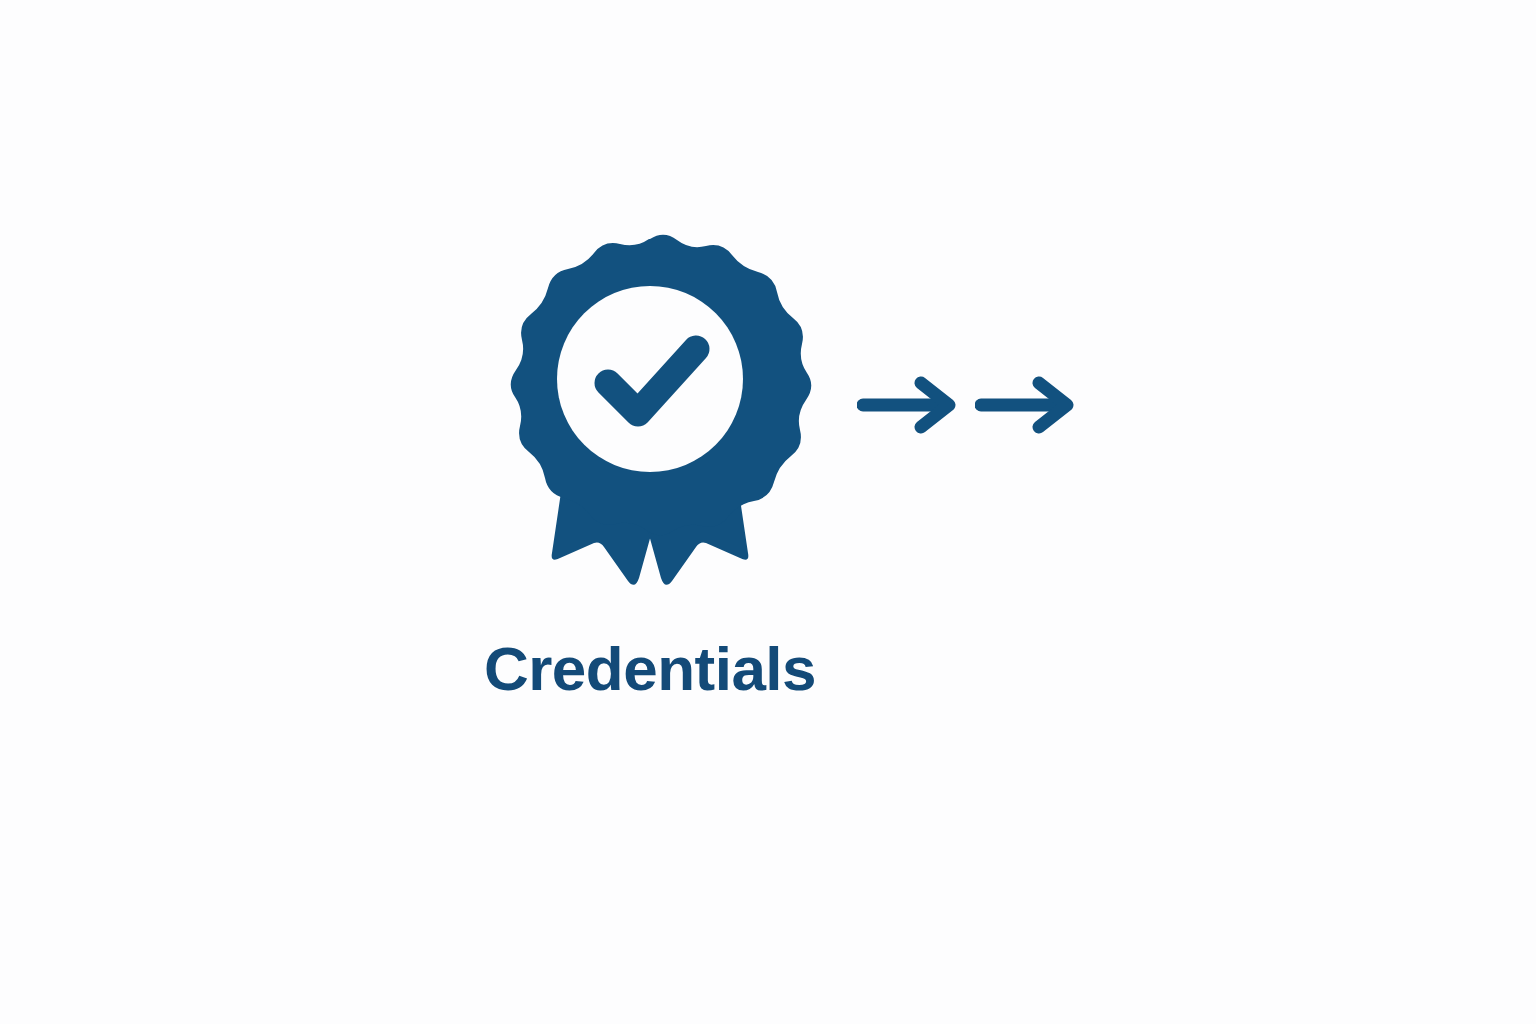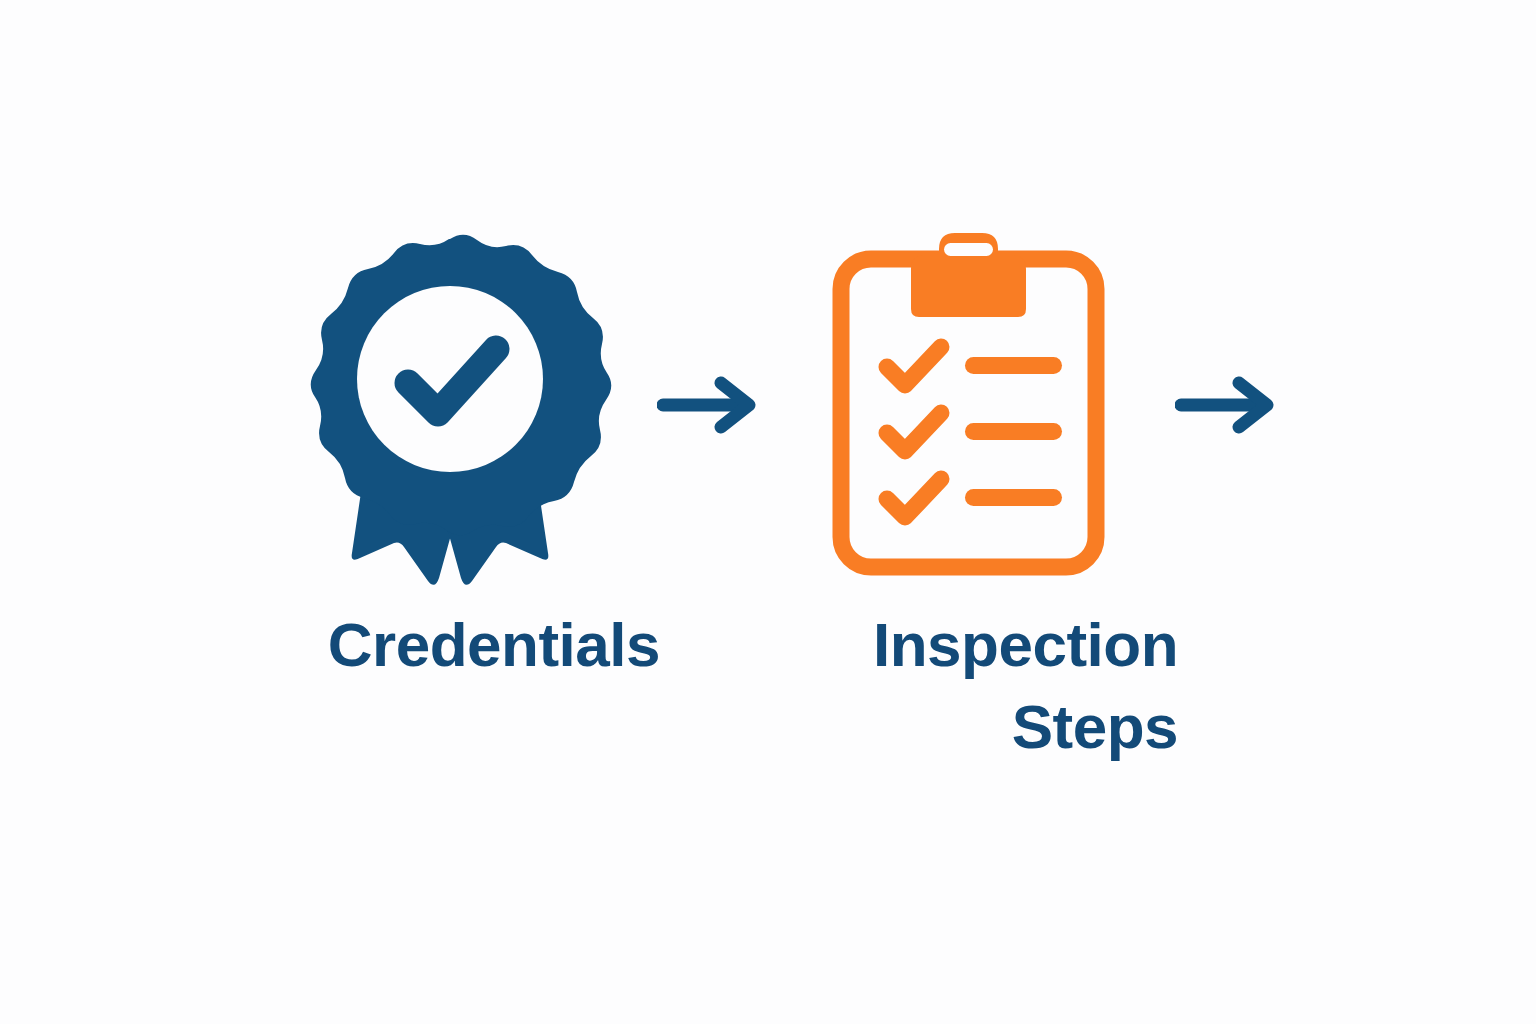--- a/index.html
+++ b/index.html
@@ -48,22 +48,22 @@
     align-items: center;
     justify-content: center;
   }
 
   .icon-box svg {
     display: block;
     overflow: visible;
   }
 
   .stage-label {
-    margin-top: 24px;
-    text-align: right;
+    margin-top: 48px;
+    text-align: center;
     font-family: "Liberation Sans", sans-serif;
     font-weight: bold;
     font-size: 62px;
     line-height: 1.32;
     letter-spacing: -0.5px;
     color: #134a78;
     white-space: pre-line;
     width: 420px;
   }
 
@@ -105,58 +105,20 @@
       <div class="stage-label">Credentials</div>
     </div>
 
     <div class="arrow-box">
       <svg width="104" height="60" viewBox="0 0 104 60">
         <path d="M6 30 L82 30" fill="none" stroke="#12517f" stroke-width="13" stroke-linecap="round"></path>
         <path d="M64 8 L92 30 L64 52" fill="none" stroke="#12517f" stroke-width="13" stroke-linecap="round" stroke-linejoin="round"></path>
       </svg>
     </div>
 
-    <div class="stage">
-      <div class="icon-box">
-        <svg width="275" height="345" viewBox="0 0 275 345">
-
-          <rect x="10" y="26" width="255" height="308" rx="30" ry="30" fill="none" stroke="#f97d24" stroke-width="17"></rect>
-
-          <path fill="#f97d24" d="
-            M 80 36
-            q0 -14 14 -14
-            h14
-            v -6
-            q0 -16 16 -16
-            h27
-            q16 0 16 16
-            v 6
-            h14
-            q14 0 14 14
-            v 40
-            q0 8 -8 8
-            h -99
-            q -8 0 -8 -8
-            z"></path>
-
-          <rect x="113" y="10" width="49" height="13" rx="6.5" ry="6.5" fill="#fdfdfe"></rect>
-
-          <path d="M56 134 L74 152 L110 114" fill="none" stroke="#f97d24" stroke-width="17" stroke-linecap="round" stroke-linejoin="round"></path>
-          <rect x="134" y="124" width="97" height="17" rx="8.5" ry="8.5" fill="#f97d24"></rect>
-
-          <path d="M56 200 L74 218 L110 180" fill="none" stroke="#f97d24" stroke-width="17" stroke-linecap="round" stroke-linejoin="round"></path>
-          <rect x="134" y="190" width="97" height="17" rx="8.5" ry="8.5" fill="#f97d24"></rect>
-
-          <path d="M56 266 L74 284 L110 246" fill="none" stroke="#f97d24" stroke-width="17" stroke-linecap="round" stroke-linejoin="round"></path>
-          <rect x="134" y="256" width="97" height="17" rx="8.5" ry="8.5" fill="#f97d24"></rect>
-        </svg>
-      </div>
-      <div class="stage-label">Inspection
-Steps</div>
-    </div>
 
     <div class="arrow-box">
       <svg width="104" height="60" viewBox="0 0 104 60">
         <path d="M6 30 L82 30" fill="none" stroke="#12517f" stroke-width="13" stroke-linecap="round"></path>
         <path d="M64 8 L92 30 L64 52" fill="none" stroke="#12517f" stroke-width="13" stroke-linecap="round" stroke-linejoin="round"></path>
       </svg>
     </div>
 
 
   </div>

